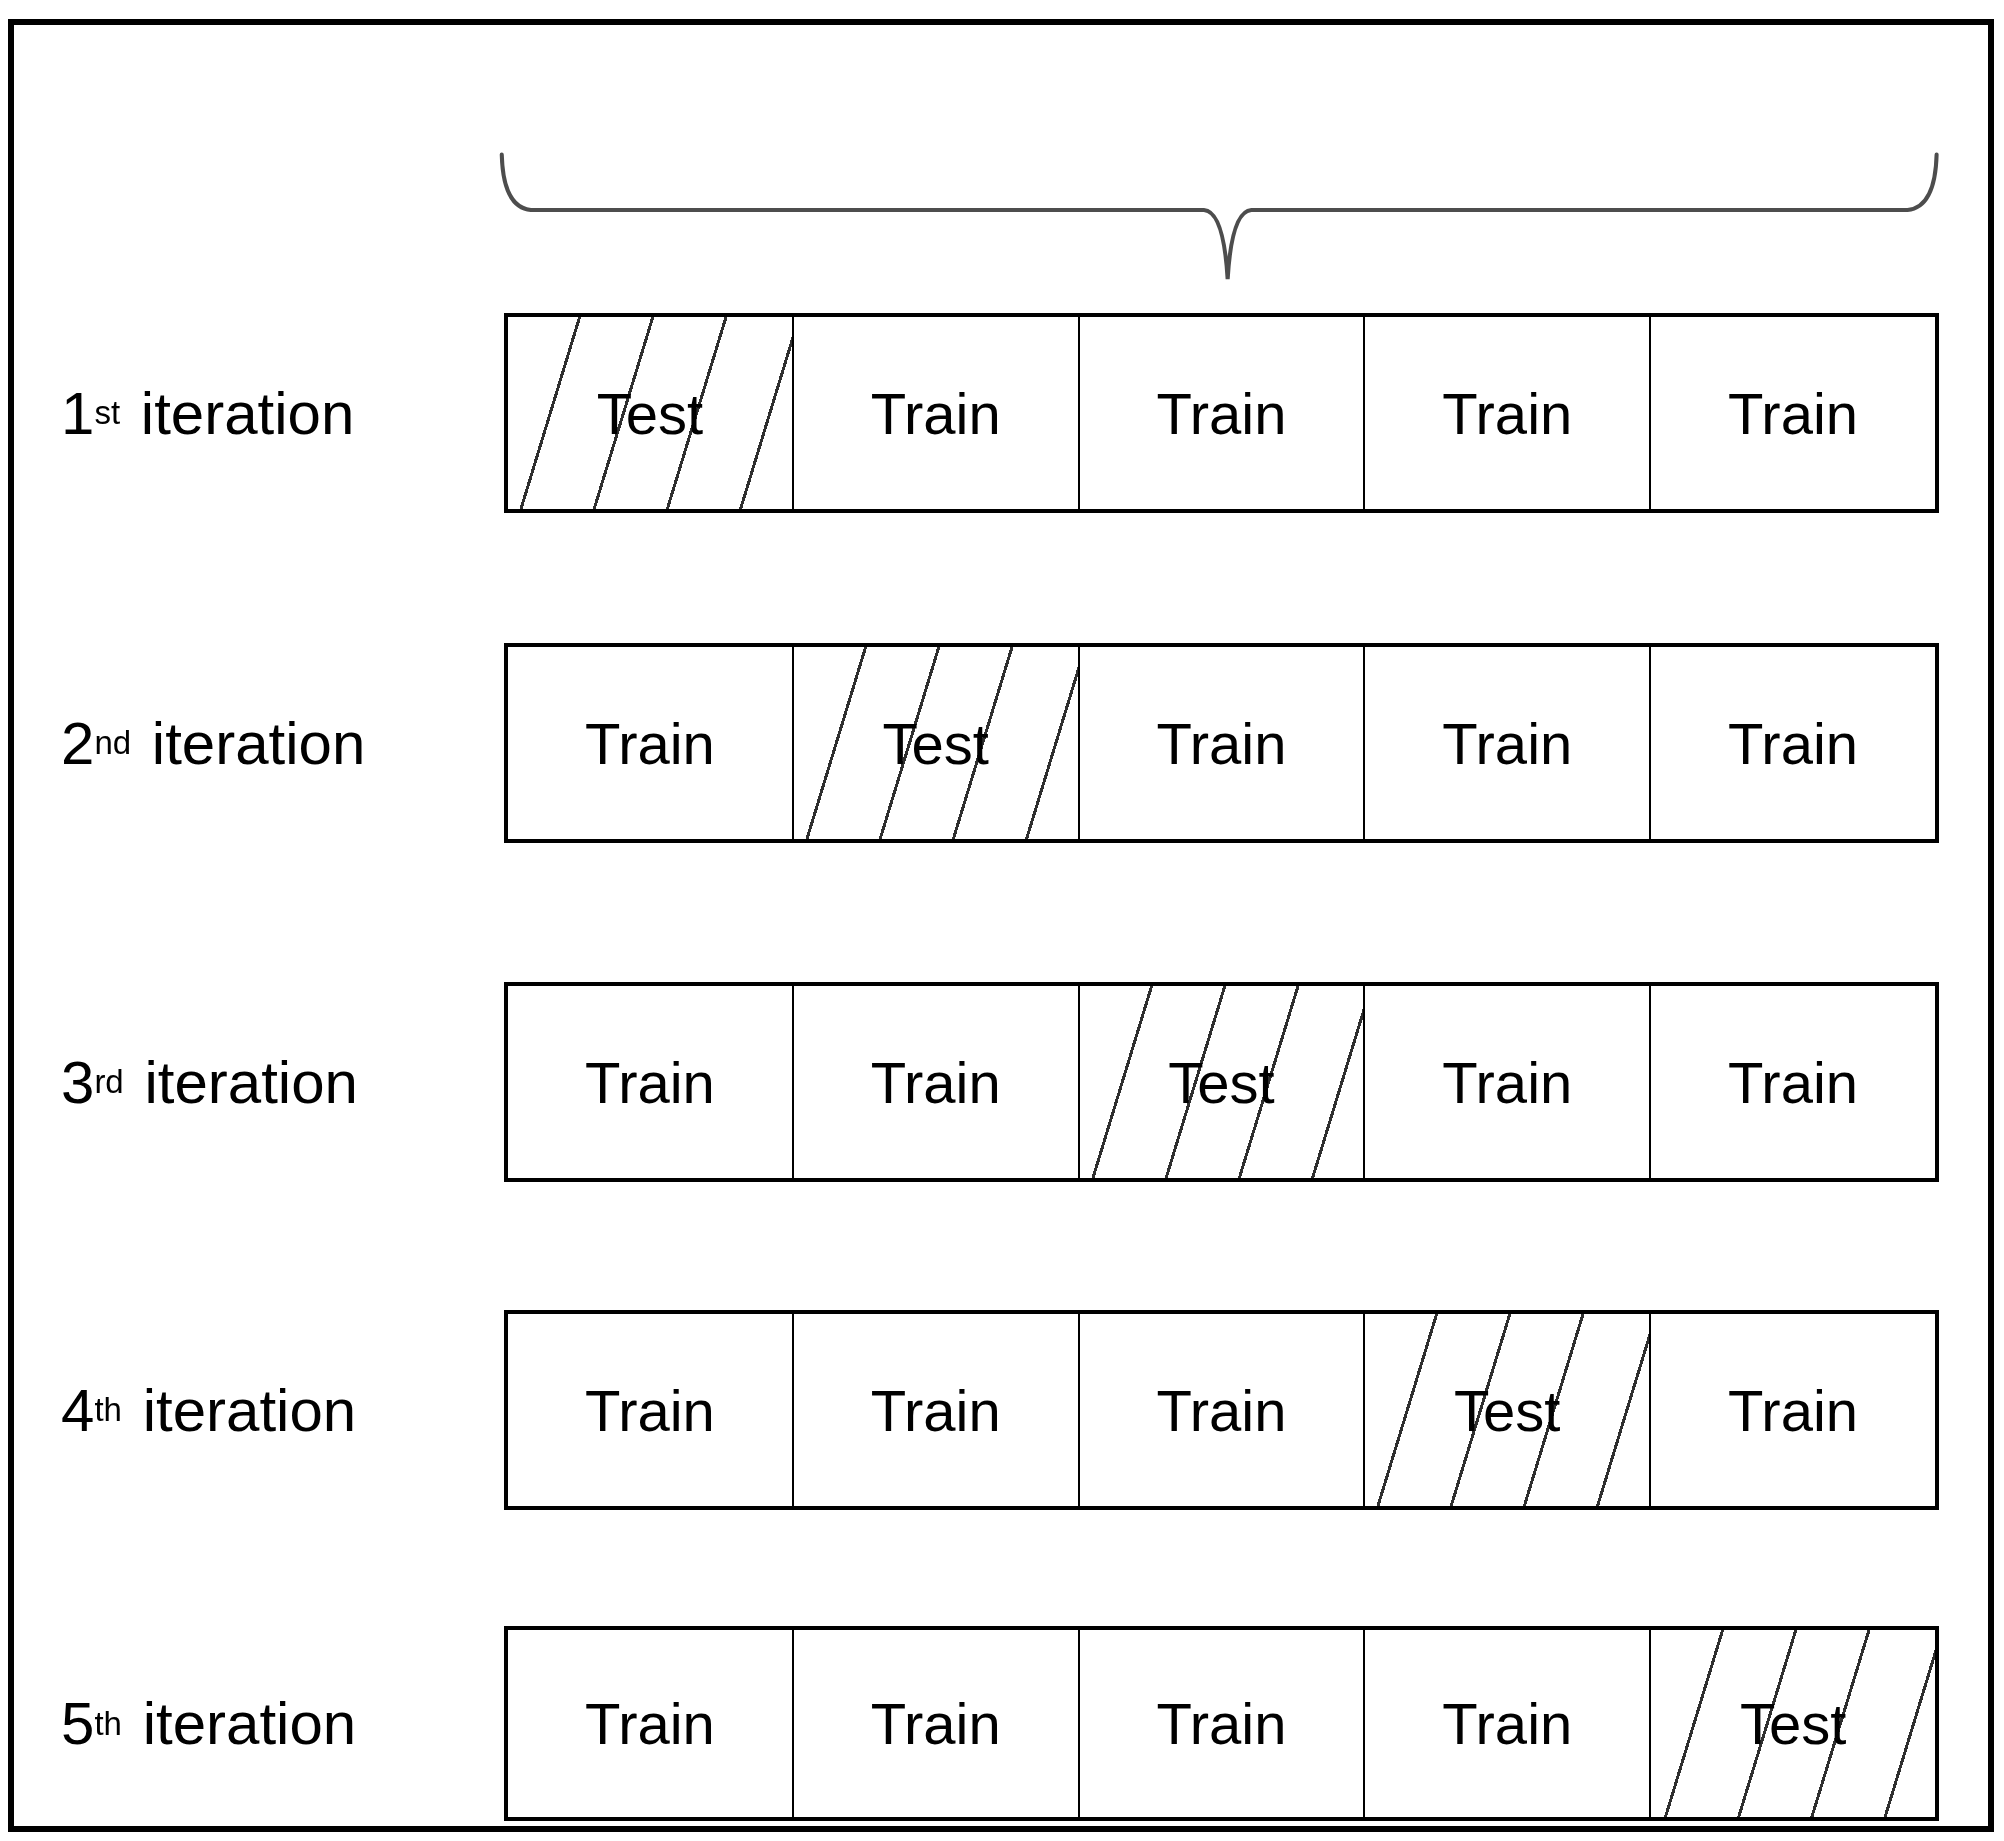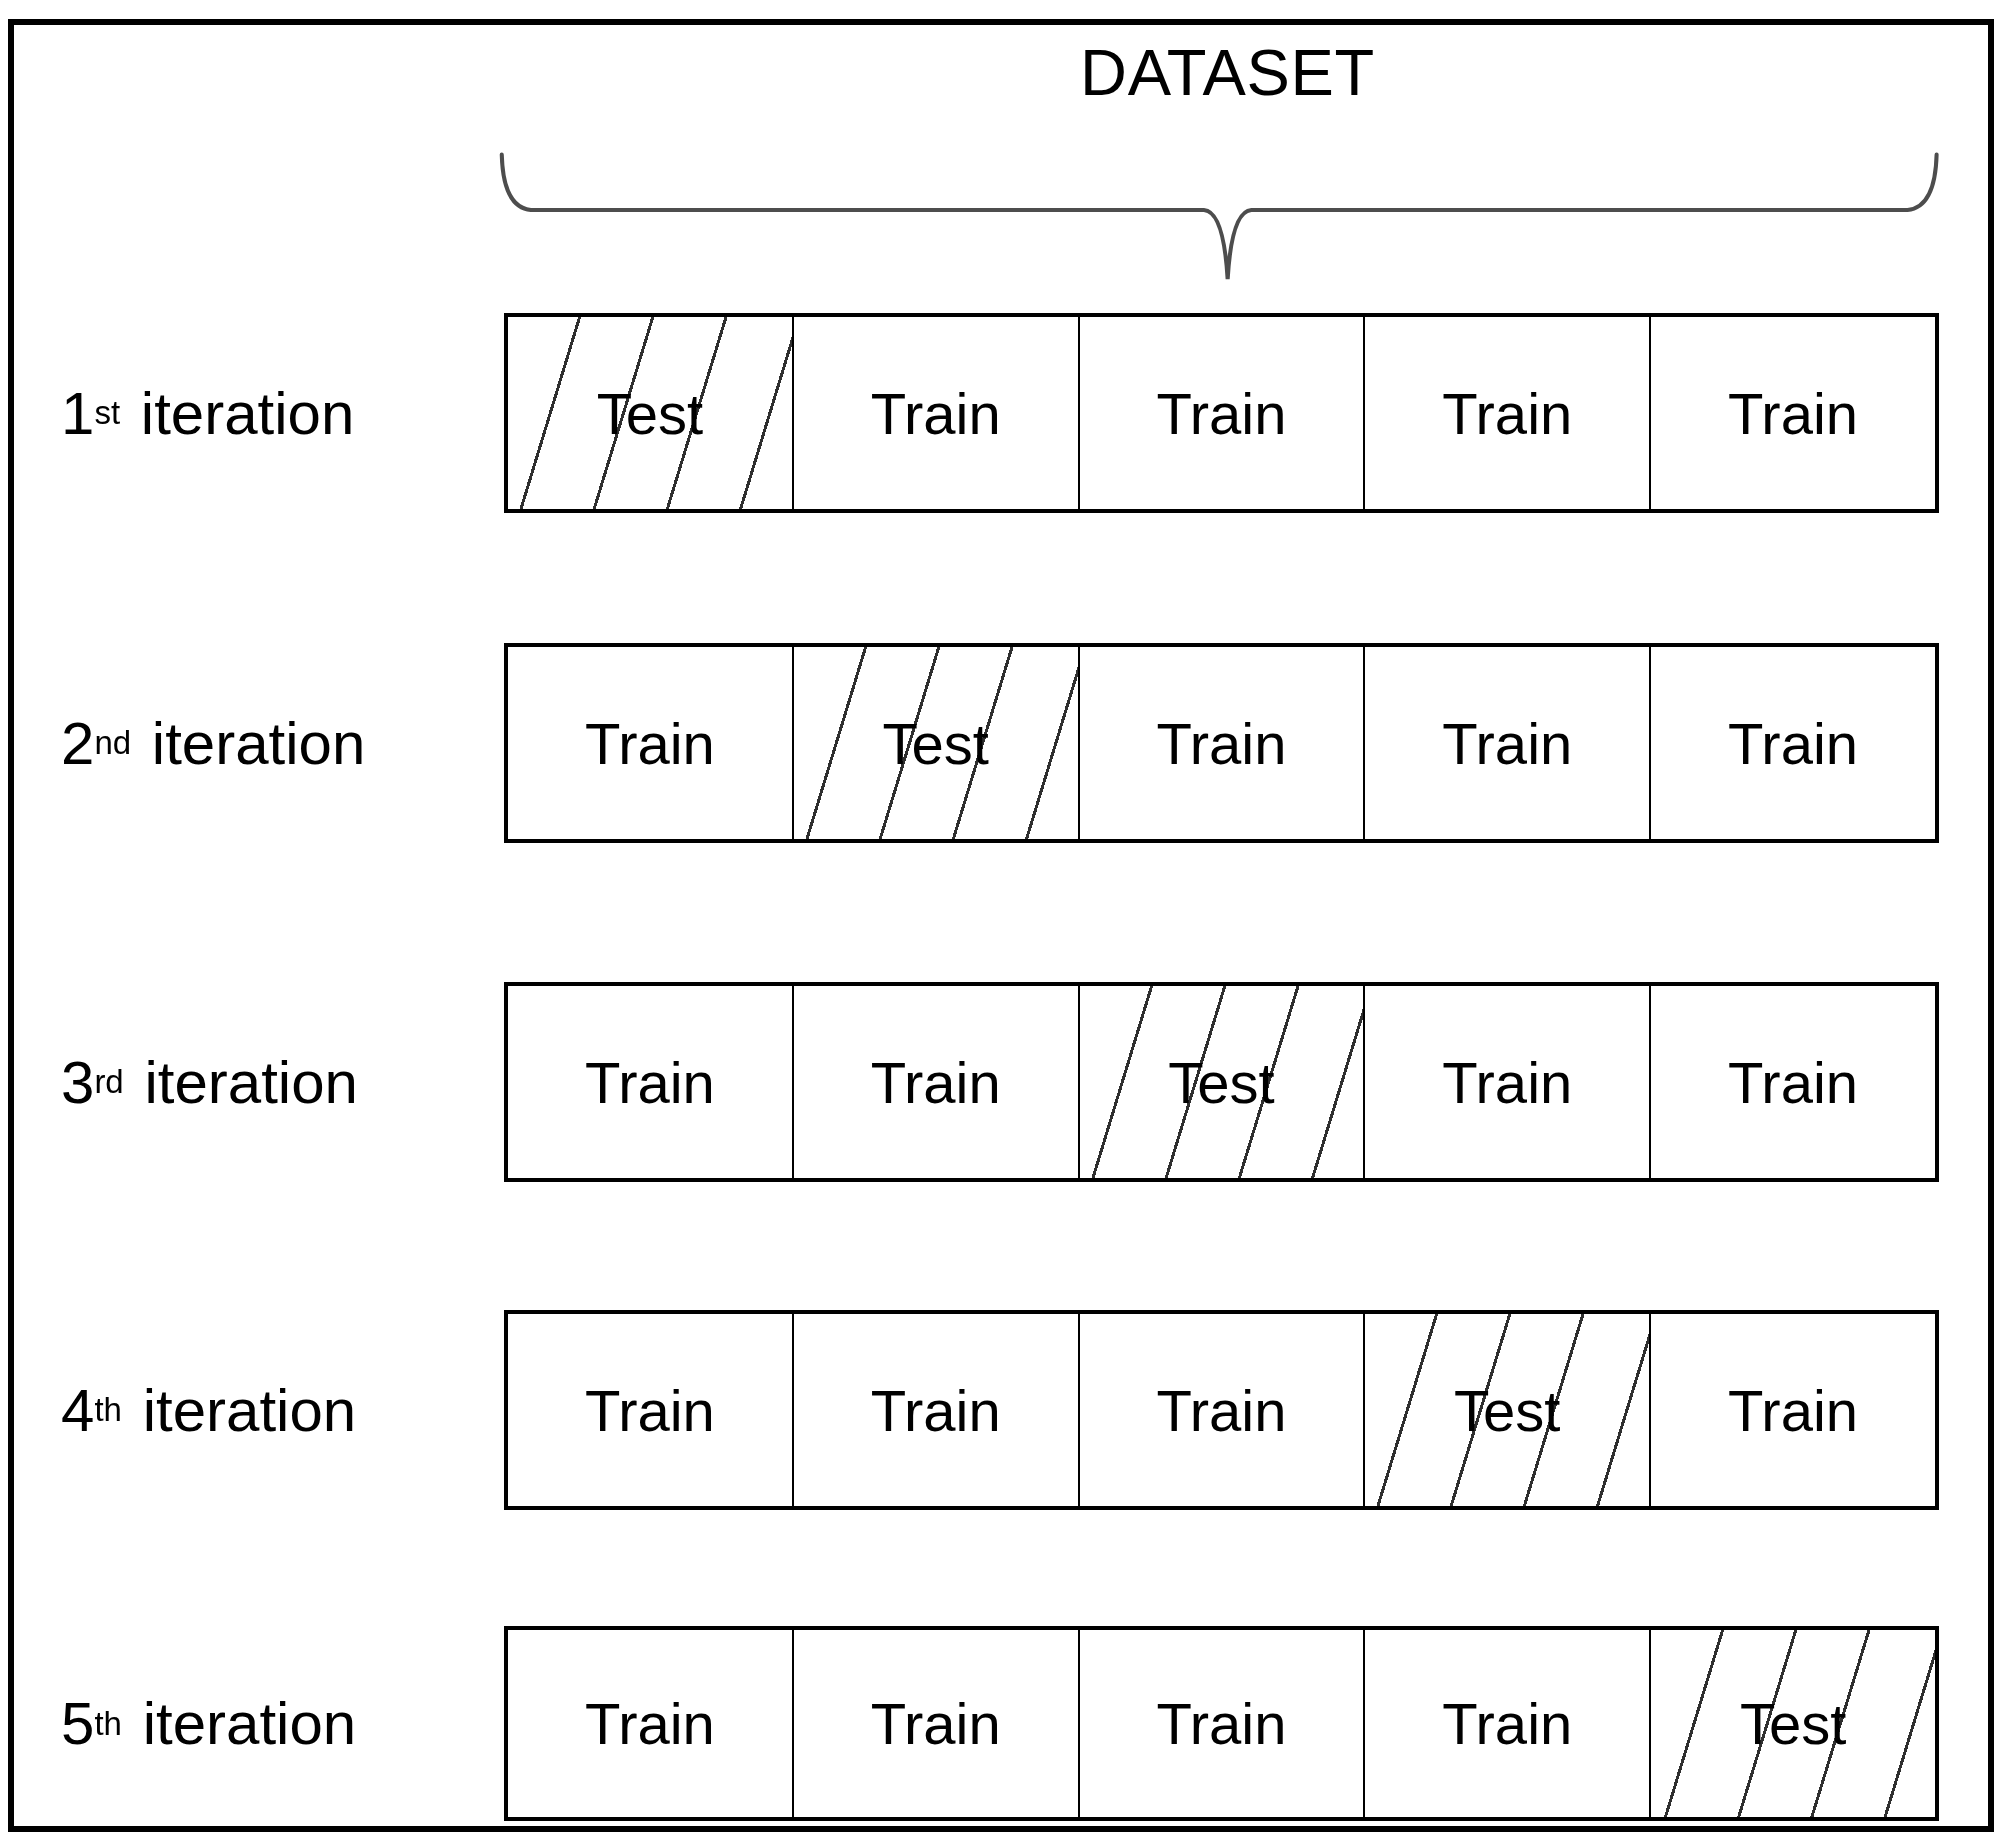--- a/index.html
+++ b/index.html
@@ -102,21 +102,20 @@
     );
   }
 </style>
 </head>
 <body>
 
 <div id="figure">
 
   <div id="frame"></div>
 
-  <div class="dataset-title">DATASET</div>
 
   <svg class="brace-svg" viewBox="0 0 2961 2720" xmlns="http://www.w3.org/2000/svg">
     <path d="M 741 228
              Q 743 306 784 310
              L 1778 310
              Q 1807 312 1813 412
              Q 1819 312 1848 310
              L 2817 310
              Q 2858 306 2860 228" fill="none" stroke="#4d4d4d" stroke-width="6" stroke-linecap="round"></path>
   </svg>

